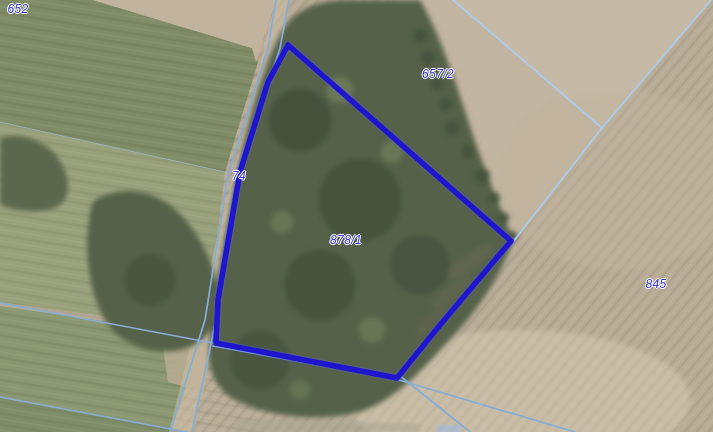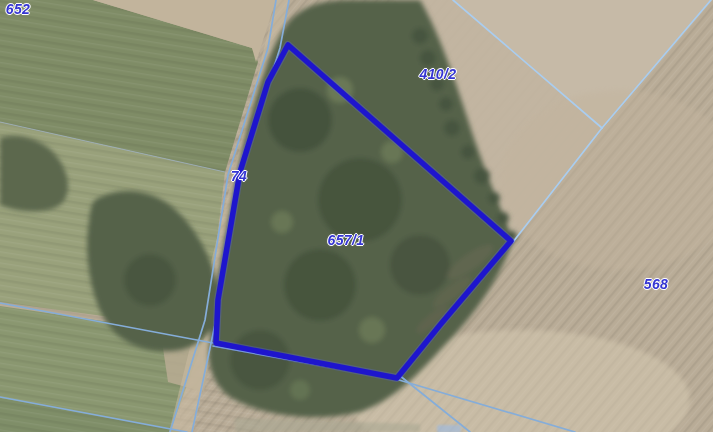--- a/index.html
+++ b/index.html
@@ -9,21 +9,21 @@
   }
   .stage svg{position:absolute;left:0;top:0;display:block;}
   .thin path, .thin line{stroke:var(--line-color,#85add9);stroke-width:1.7;fill:none;stroke-linecap:round;}
   .thin .faint{stroke:#9db2c4;stroke-width:1.2;opacity:.75;}
   .thin .bright{stroke:#a9cdf0;}
   .selglow{stroke:#5a6ae0;stroke-width:8;fill:none;opacity:.30;stroke-linejoin:round;}
   .sel{stroke:var(--sel-color,#1e15cd);stroke-width:5.5;fill:none;stroke-linejoin:round;stroke-linecap:round;}
   .lbl{
     position:absolute;transform:translate(-50%,-50%);
     color:var(--label-color,#3535d2);
-    font-style:italic;font-weight:bold;font-size:14px;letter-spacing:.4px;white-space:nowrap;
+    font-style:italic;font-weight:normal;font-size:12px;letter-spacing:.4px;white-space:nowrap;
     text-shadow:-1px 0 0 var(--halo,#fff),1px 0 0 var(--halo,#fff),0 -1px 0 var(--halo,#fff),
                 0 1px 0 var(--halo,#fff),0 0 2px var(--halo,#fff);
     user-select:none;
   }
   .artifact{
     position:absolute;left:437px;top:425px;width:24px;height:8px;border-radius:2px;
     background:rgba(150,185,235,.55);filter:blur(1px);
   }
 </style>
 </head>
@@ -139,19 +139,19 @@
 
       <path d="M399,375 L470,432"></path>
       <path d="M399,380 L575,432"></path>
     </g>
 
     <path class="selglow" d="M288,45 L511,241 L440,325 L397,378 L216,343 L218,300 L240,172 L268,82 Z"></path>
     <path class="sel" d="M288,45 L511,241 L440,325 L397,378 L216,343 L218,300 L240,172 L268,82 Z"></path>
   </svg>
 
   <div class="lbl" style="left:18px;top:9px">652</div>
-  <div class="lbl" style="left:438px;top:74px">410/2</div>
+  <div class="lbl" style="left:438px;top:74px">657/2</div>
   <div class="lbl" style="left:239px;top:176px">74</div>
-  <div class="lbl" style="left:346px;top:240px">657/1</div>
-  <div class="lbl" style="left:656px;top:284px">568</div>
+  <div class="lbl" style="left:346px;top:240px">878/1</div>
+  <div class="lbl" style="left:656px;top:284px">845</div>
 
   <div class="artifact"></div>
 </div>
 
 </body></html>

